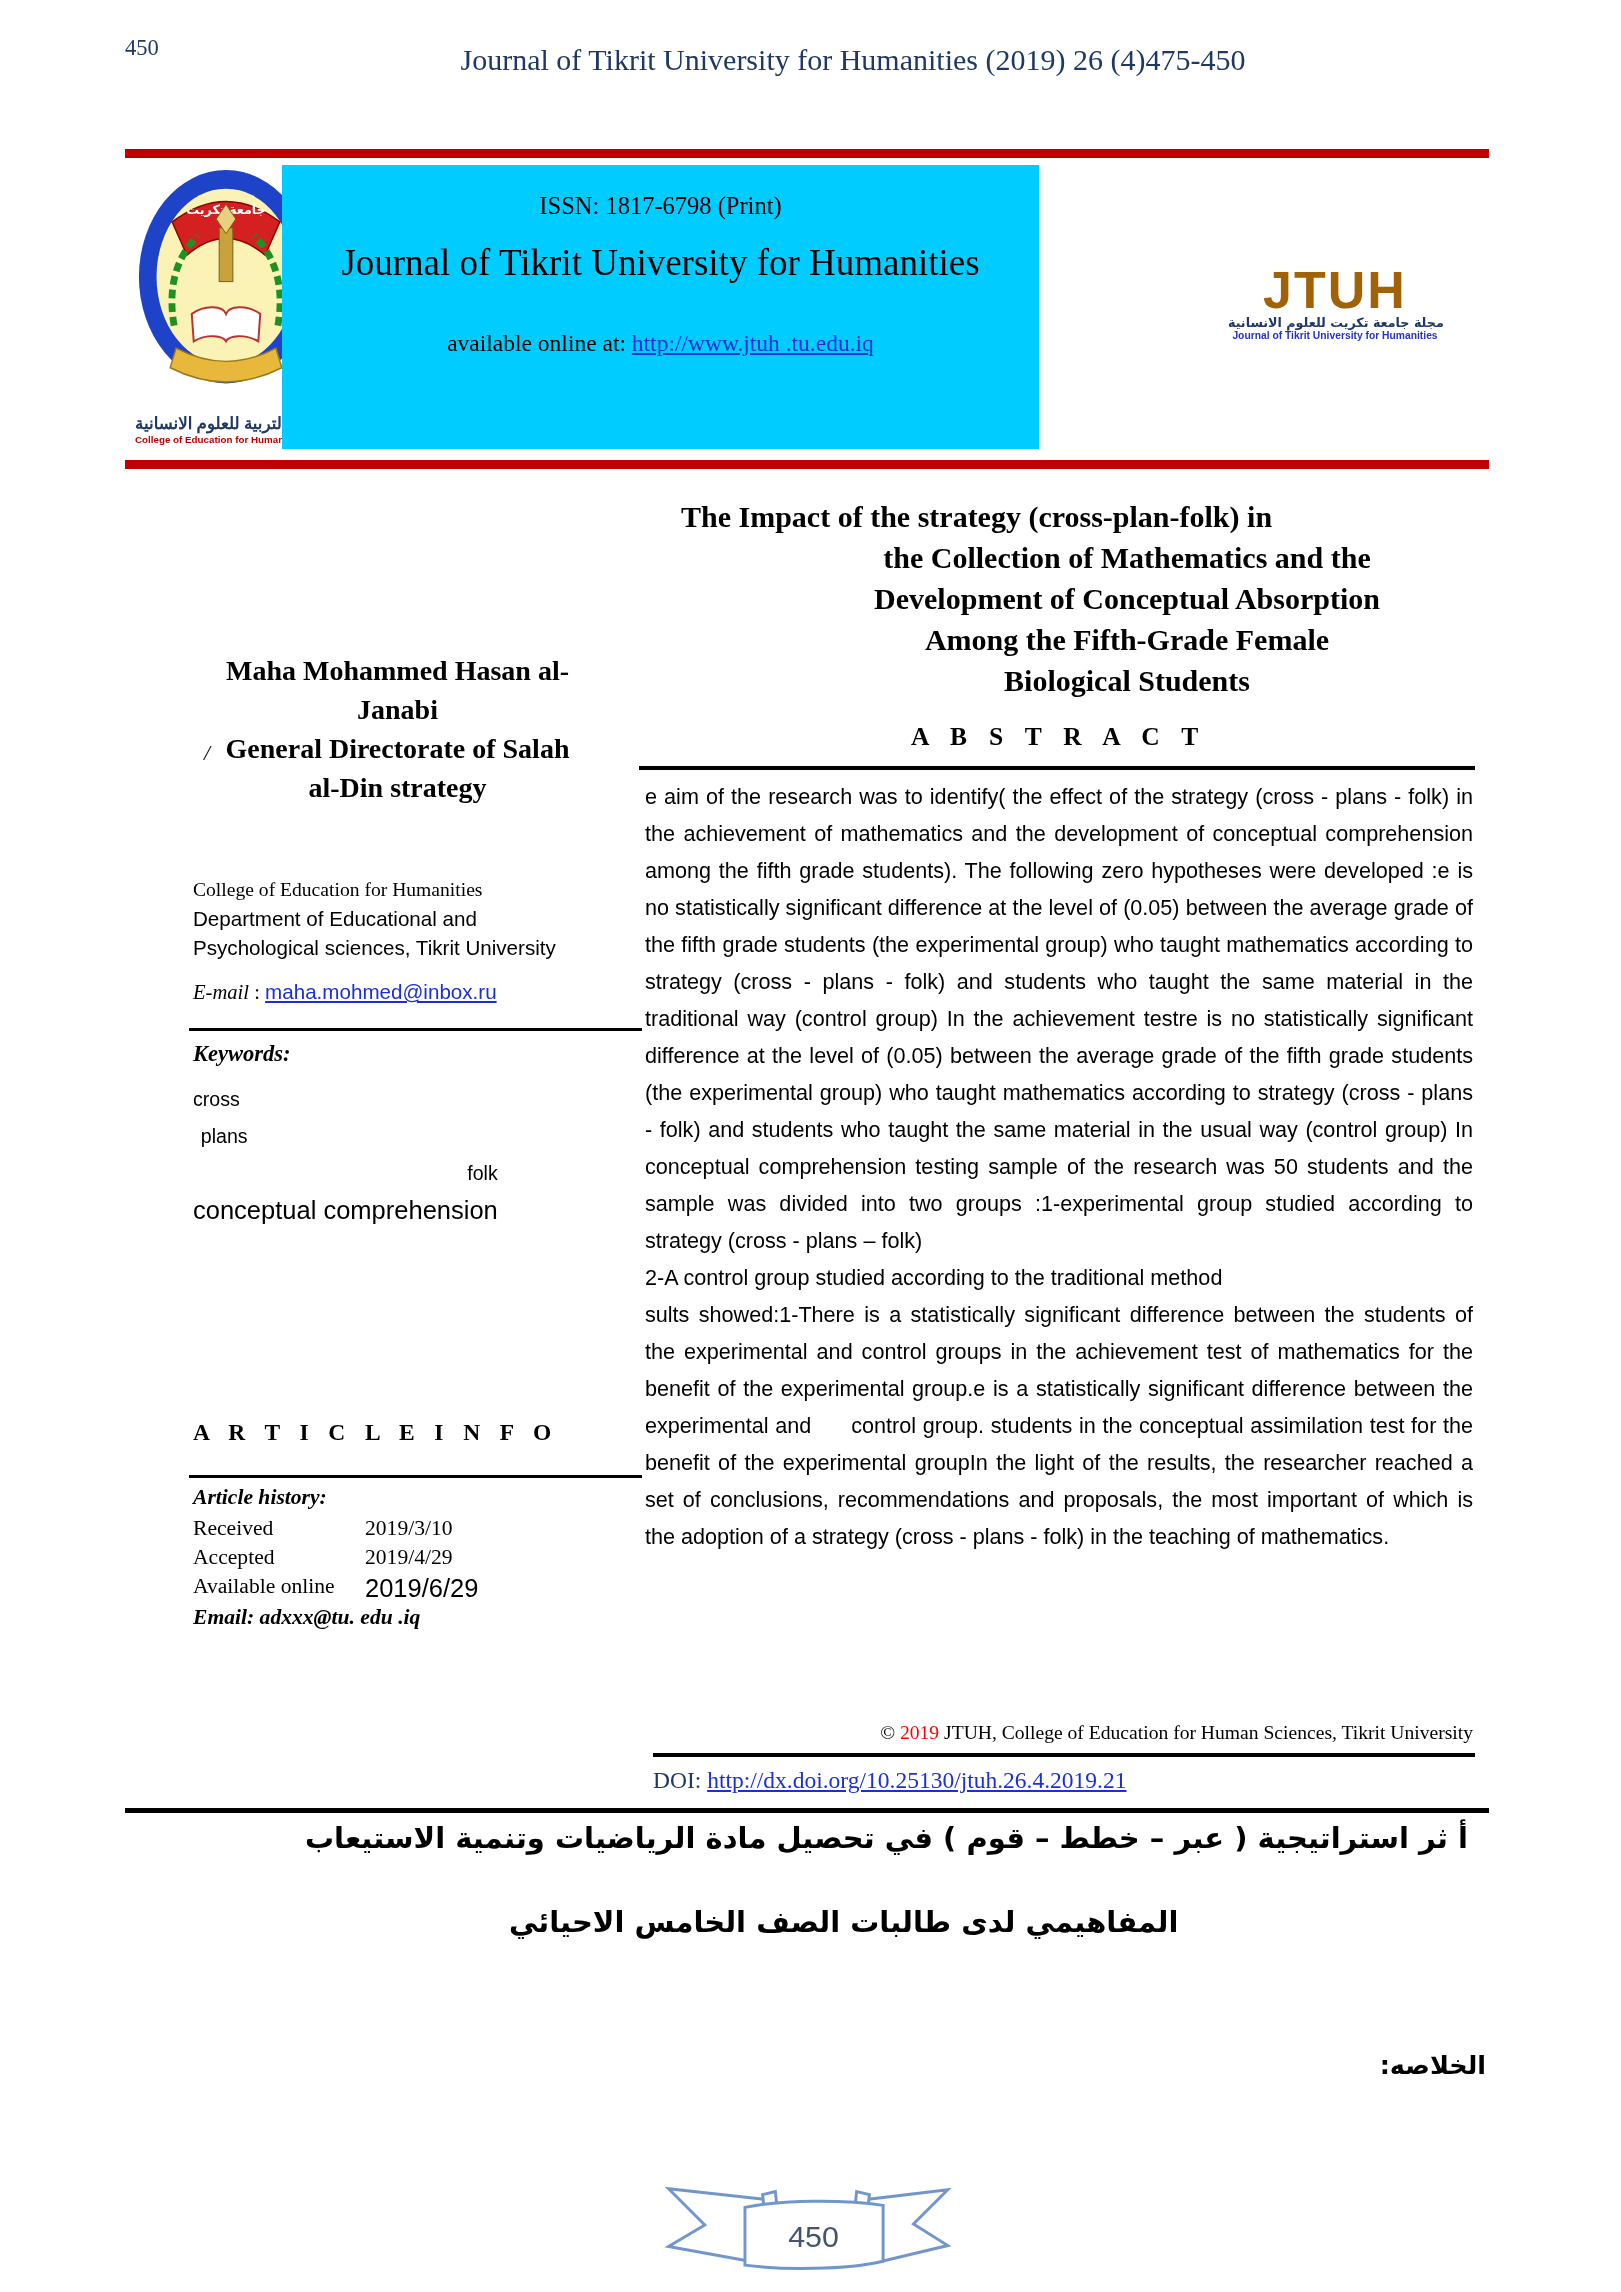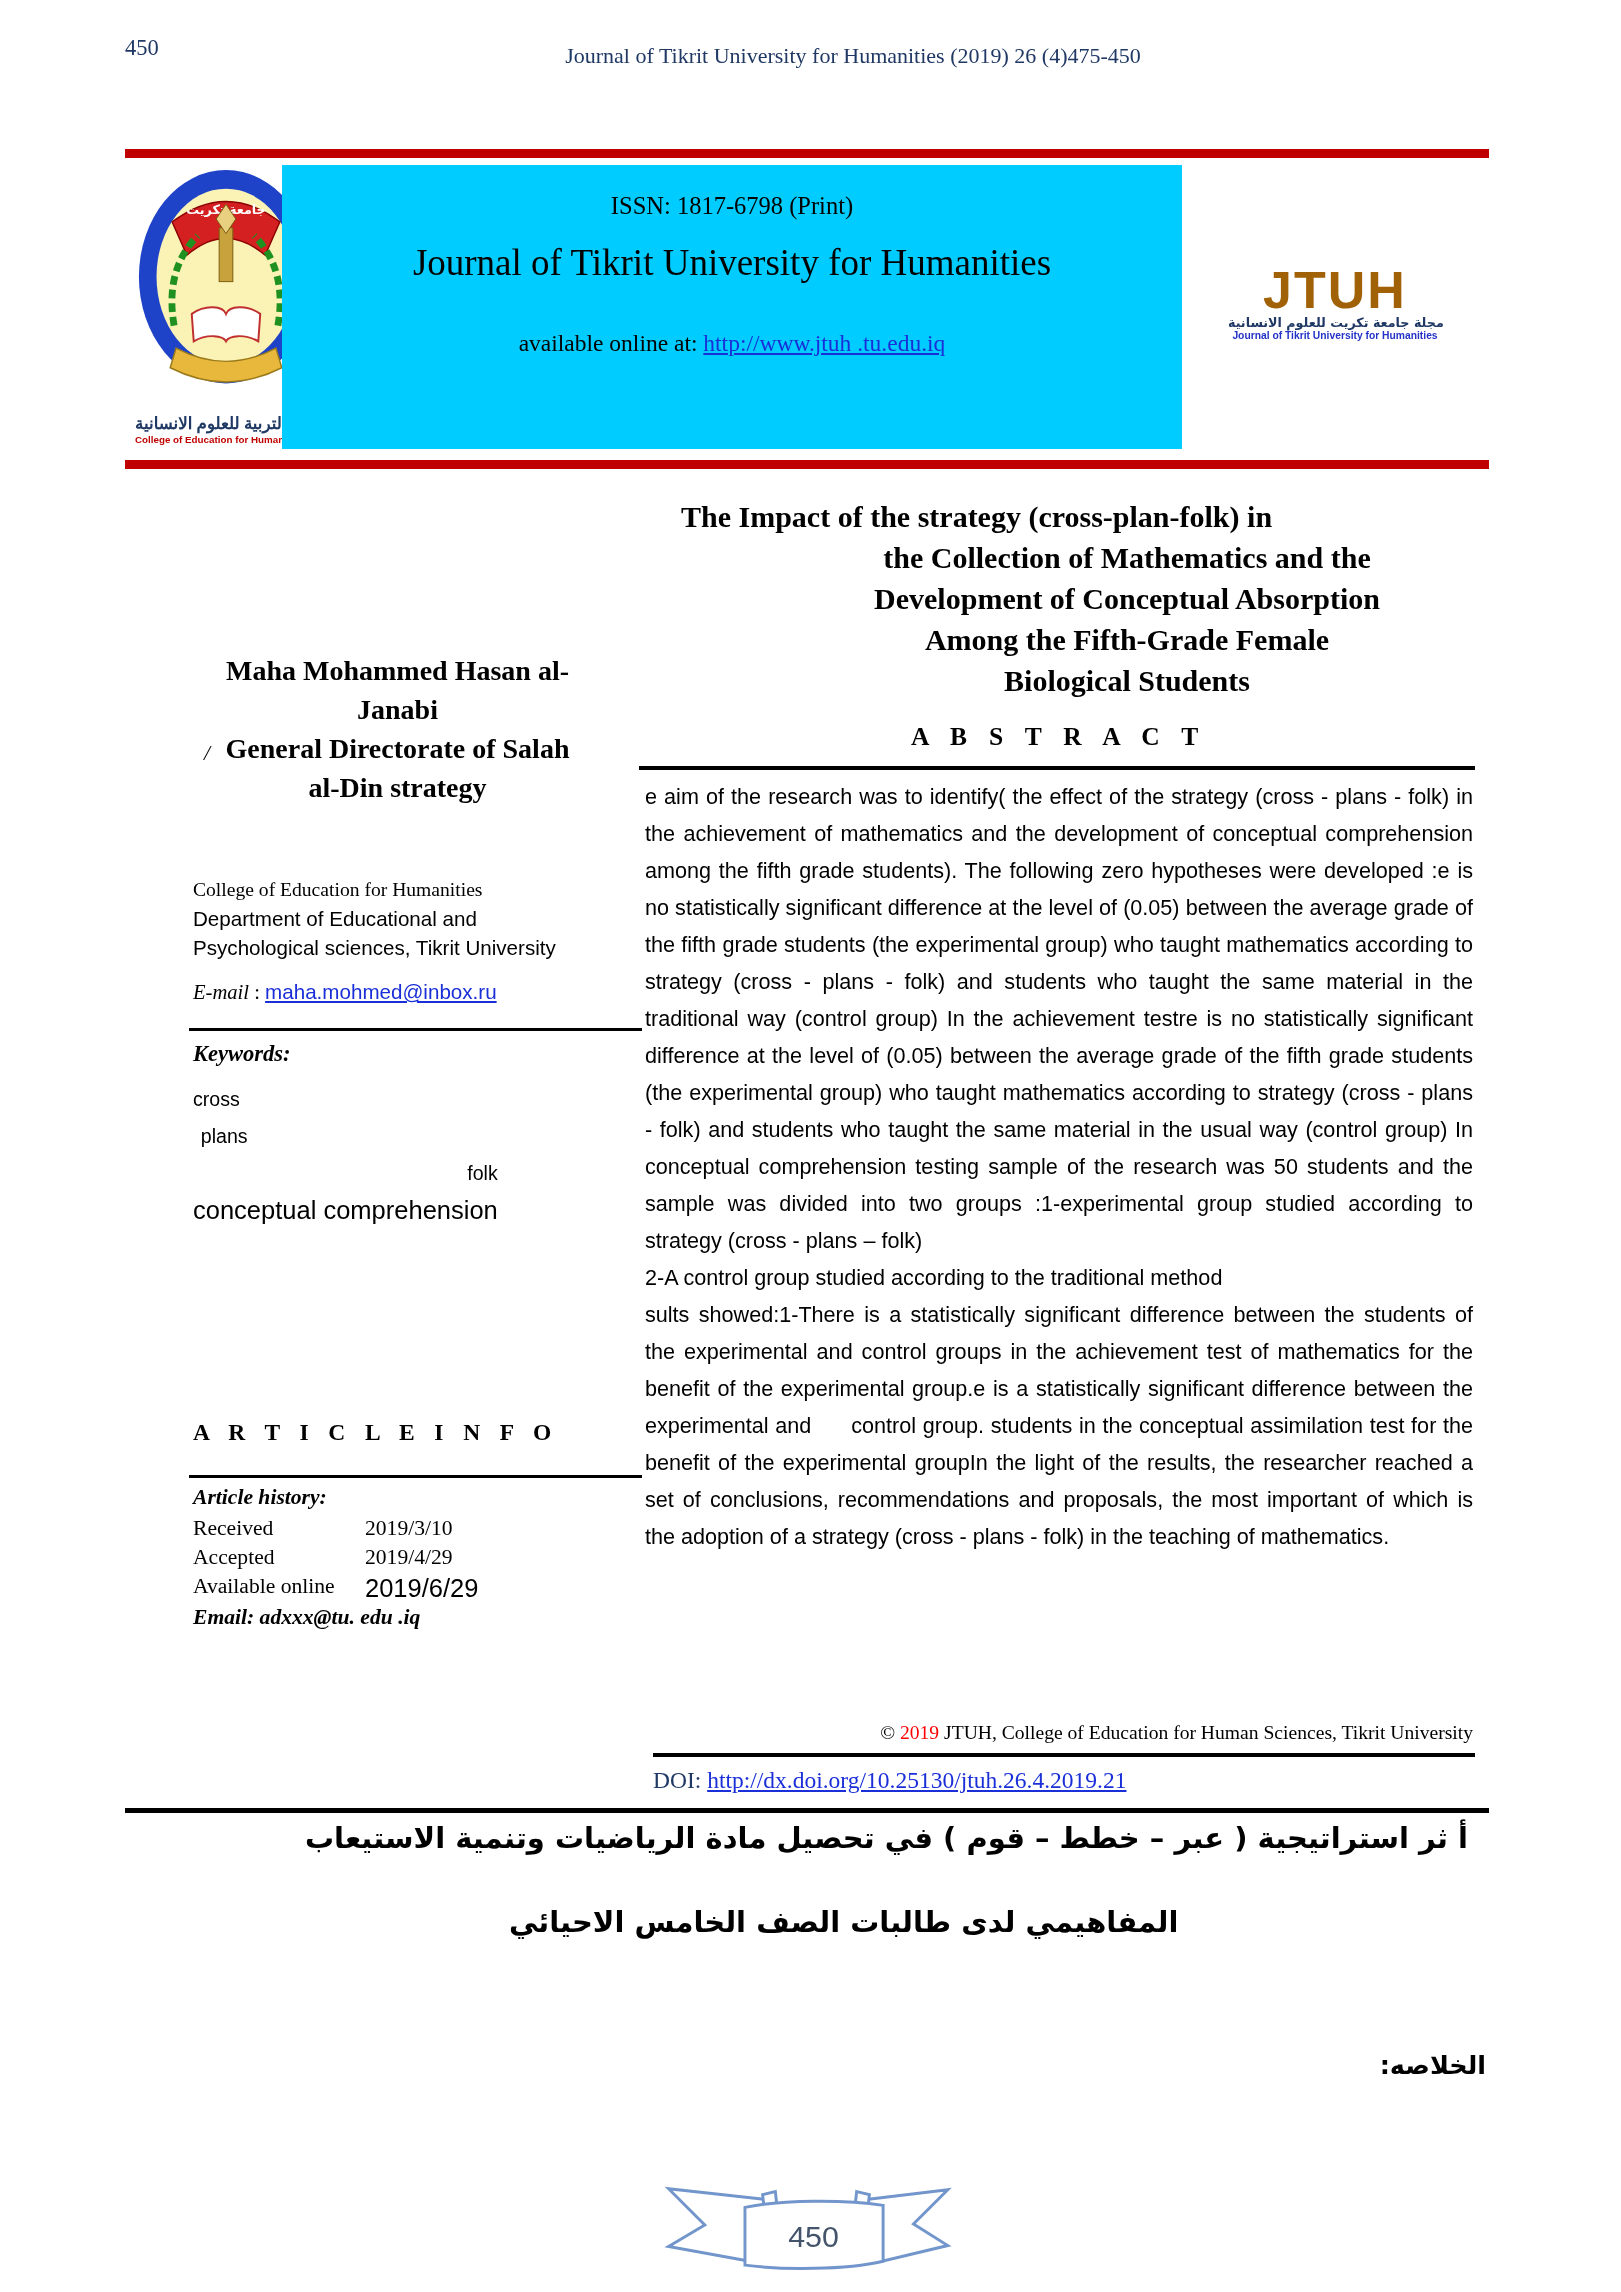--- a/index.html
+++ b/index.html
@@ -2,30 +2,30 @@
 <html><head>
 <meta charset="utf-8">
 <style>
   html,body{margin:0;padding:0;background:#888;}
   .page{
     position:relative;width:1621px;height:2293px;background:#ffffff;
     font-family:"Liberation Serif",serif;color:#000;margin:0 auto;overflow:hidden;
   }
   
   .top-pagenum{position:absolute;left:125px;top:35px;font-size:22.5px;color:#1F3864;}
-  .top-journal{position:absolute;left:363px;top:43px;width:980px;text-align:center;font-size:22px;color:#1F3864;}
+  .top-journal{position:absolute;left:363px;top:43px;width:980px;text-align:center;font-size:30px;color:#1F3864;}
   
   .redbar{position:absolute;left:125px;width:1364px;height:8.8px;background:#C00000;}
   .redbar.r1{top:149px}.redbar.r2{top:460px}
   
   .uni-logo{position:absolute;left:135px;top:167px;width:182px;}
   .uni-arabic{color:#1F3864;font-weight:bold;font-size:16.7px;text-align:center;margin-top:2px;white-space:nowrap;}
   .uni-english{color:#C00000;font-weight:bold;font-size:9.8px;text-align:center;font-family:"Liberation Sans",sans-serif;white-space:nowrap;}
   
-  .cyan{position:absolute;left:282px;top:165px;width:900px;height:284px;background:#00CCFF;}
+  .cyan{position:absolute;left:282px;top:165px;width:757px;height:284px;background:#00CCFF;}
   .cyan .issn{position:absolute;left:0;top:27.4px;width:100%;text-align:center;font-size:24.5px;}
   .cyan .jtitle{position:absolute;left:0;top:76px;width:100%;text-align:center;font-size:37px;}
   .cyan .avail{position:absolute;left:0;top:165px;width:100%;text-align:center;font-size:23.5px;}
   a.blue-link{color:#1a2fd8;text-decoration:underline;cursor:pointer;}
   
   .jtuh{position:absolute;left:1228px;top:253px;width:214px;text-align:center;}
   .jtuh-acronym{font-size:52px;line-height:74px;font-weight:bold;color:#a16207;letter-spacing:2px;font-family:Liberation Sans, sans-serif;}
   .jtuh-arabic{font-size:12.7px;color:#1F3864;font-weight:bold;margin-top:-11.8px;font-family:"DejaVu Sans",sans-serif;white-space:nowrap;}
   .jtuh-caption{font-size:10.3px;font-weight:bold;color:#2433C8;font-family:"Liberation Sans",sans-serif;white-space:nowrap;}
   

